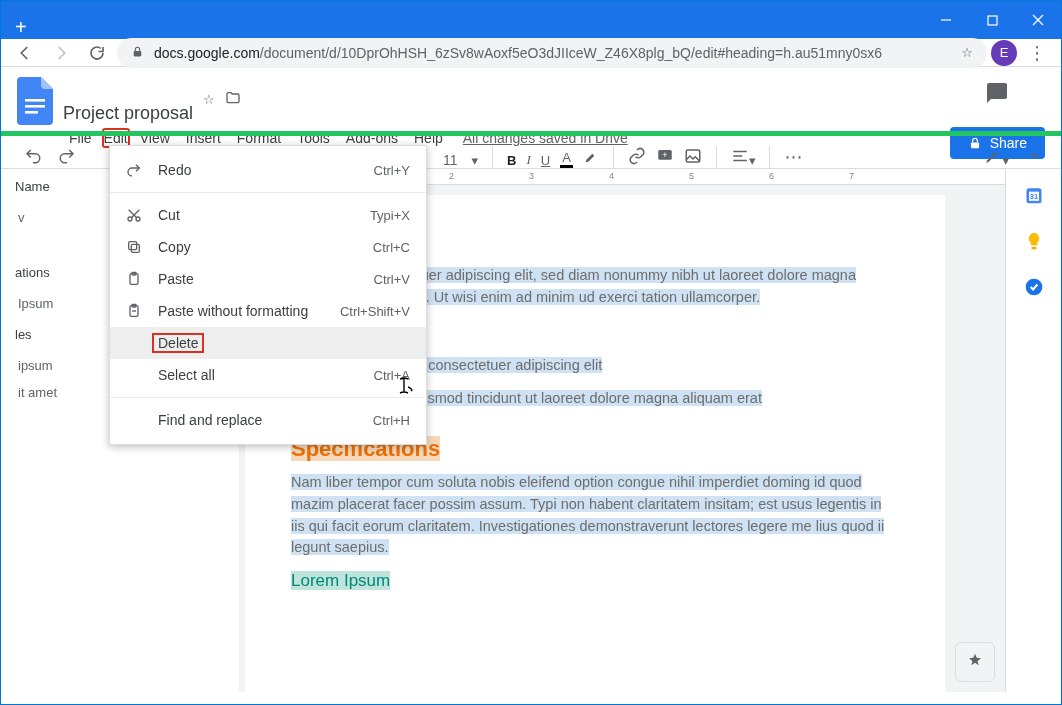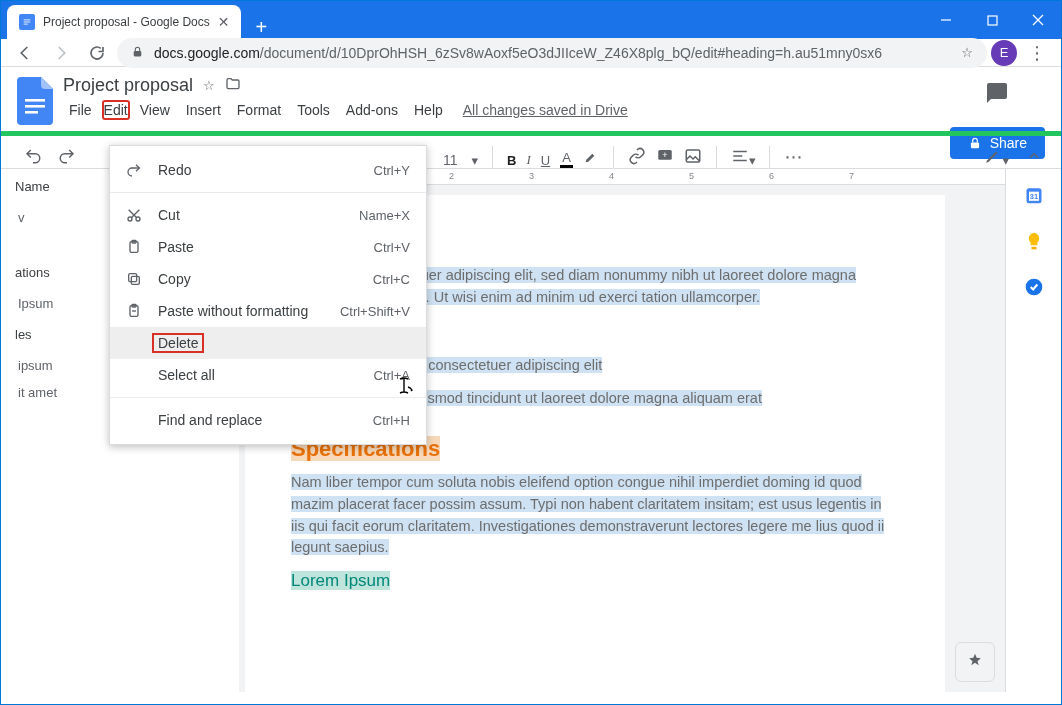--- a/index.html
+++ b/index.html
@@ -20,21 +20,21 @@
   .lock { color:#5f6368; font-size:12px;}
   .url { font-size:14px; color:#202124;}
   .url-gray { color:#5f6368;}
   .star { color:#5f6368; margin-left:auto;}
   .avatar-sm { width:26px; height:26px; border-radius:50%; background:#673ab7; color:#fff; display:flex; align-items:center; justify-content:center; font-size:13px; font-weight:500;}
   .kebab { width:32px; text-align:center; color:#5f6368; font-size:18px;}
 
   .docs-header { height:64px; display:flex; align-items:flex-start; padding:8px 16px 0 16px; gap:10px;}
   .docs-logo { width:36px; height:48px; margin-top:2px;}
   .doc-titlerow { display:flex; align-items:center; gap:10px;}
-  .doc-title { font-size:18px; color:#3c4043;}
+  .doc-title { font-size:18px; color:#3c4043;margin-top:28px;}
   .title-icon { color:#5f6368;}
   .menubar { display:flex; gap:4px; margin-top:4px; font-size:14px; color:#3c4043; align-items:center;}
   .menu-item { padding:2px 6px; border-radius:3px;}
   .menu-item.hl { border:2px solid #d93025; padding:0 0;}
   .saved { color:#5f6368; text-decoration:underline; margin-left:10px;}
   .header-right { margin-left:auto; display:flex; align-items:center; gap:16px;flex-direction:column;}
   .comments-btn { width:36px;height:36px;display:flex;align-items:center;justify-content:center;color:#5f6368;}
   .share-btn { background:#1a73e8; color:#fff; border:none; border-radius:4px; padding:8px 18px; font-size:14px; font-weight:500; display:flex; align-items:center; gap:8px;}
   .avatar-lg { width:34px;height:34px;border-radius:50%; background:#673ab7; color:#fff; display:flex;align-items:center;justify-content:center;font-weight:500;}
 
@@ -72,31 +72,20 @@
   .dd-item .ico { width:18px; color:#5f6368; display:flex;}
   .dd-item.hover { background:#eeeeee;}
   .dd-item .hl-box { border:2px solid #d93025; padding:0 4px; margin-left:-6px;}
   .dd-sep { height:1px; background:#e8eaed; margin:6px 0;}
   .cursor { position:absolute; left:396px; top:377px; z-index:60;}
 </style>
 </head>
 <body>
 
 <div class="chrome-titlebar">
-  <div class="tab">
-    <span class="favicon">
-      <svg viewBox="0 0 24 24" fill="#fff">
-          <rect x="4" y="6" width="16" height="2"></rect>
-          <rect x="4" y="11" width="16" height="2"></rect>
-          <rect x="4" y="16" width="10" height="2"></rect>
-        </svg>
-    </span>
-    <span class="tab-title">Project proposal - Google Docs</span>
-    <span class="tab-close">✕</span>
-  </div>
   <span class="new-tab">+</span>
   <div class="win-controls">
     <div class="win-btn">
         <svg width="12" height="12">
           <line x1="1" y1="6" x2="11" y2="6" stroke="#fff" stroke-width="1.2"></line>
         </svg>
       </div>
     <div class="win-btn">
         <svg width="11" height="11">
           <rect x="1" y="1" width="9" height="9" fill="none" stroke="#fff" stroke-width="1.2"></rect>
@@ -314,41 +303,41 @@
   <div class="dd-sep"></div>
   <div class="dd-item">
     <span class="ico">
         <svg width="16" height="16" viewBox="0 0 24 24" fill="none" stroke="#5f6368" stroke-width="2">
           <circle cx="6" cy="18" r="3"></circle>
           <circle cx="18" cy="18" r="3"></circle>
           <path d="M8 16L20 4M16 16L4 4"></path>
         </svg>
       </span>
     <span>Cut</span>
-    <span class="short">Name+X</span>
+    <span class="short">Typi+X</span>
+  </div>
+  <div class="dd-item">
+    <span class="ico">
+        <svg width="16" height="16" viewBox="0 0 24 24" fill="none" stroke="#5f6368" stroke-width="2">
+          <rect x="8" y="8" width="12" height="12" rx="2"></rect>
+          <rect x="4" y="4" width="12" height="12" rx="2"></rect>
+        </svg>
+      </span>
+    <span>Copy</span>
+    <span class="short">Ctrl+C</span>
   </div>
   <div class="dd-item">
     <span class="ico">
         <svg width="16" height="16" viewBox="0 0 24 24" fill="none" stroke="#5f6368" stroke-width="2">
           <rect x="6" y="4" width="12" height="16" rx="2"></rect>
           <rect x="9" y="2" width="6" height="4" rx="1"></rect>
         </svg>
       </span>
     <span>Paste</span>
     <span class="short">Ctrl+V</span>
-  </div>
-  <div class="dd-item">
-    <span class="ico">
-        <svg width="16" height="16" viewBox="0 0 24 24" fill="none" stroke="#5f6368" stroke-width="2">
-          <rect x="8" y="8" width="12" height="12" rx="2"></rect>
-          <rect x="4" y="4" width="12" height="12" rx="2"></rect>
-        </svg>
-      </span>
-    <span>Copy</span>
-    <span class="short">Ctrl+C</span>
   </div>
   <div class="dd-item">
     <span class="ico">
         <svg width="16" height="16" viewBox="0 0 24 24" fill="none" stroke="#5f6368" stroke-width="2">
           <rect x="6" y="4" width="12" height="16" rx="2"></rect>
           <rect x="9" y="2" width="6" height="4" rx="1"></rect>
           <line x1="9" y1="12" x2="15" y2="12"></line>
         </svg>
       </span>
     <span>Paste without formatting</span>

